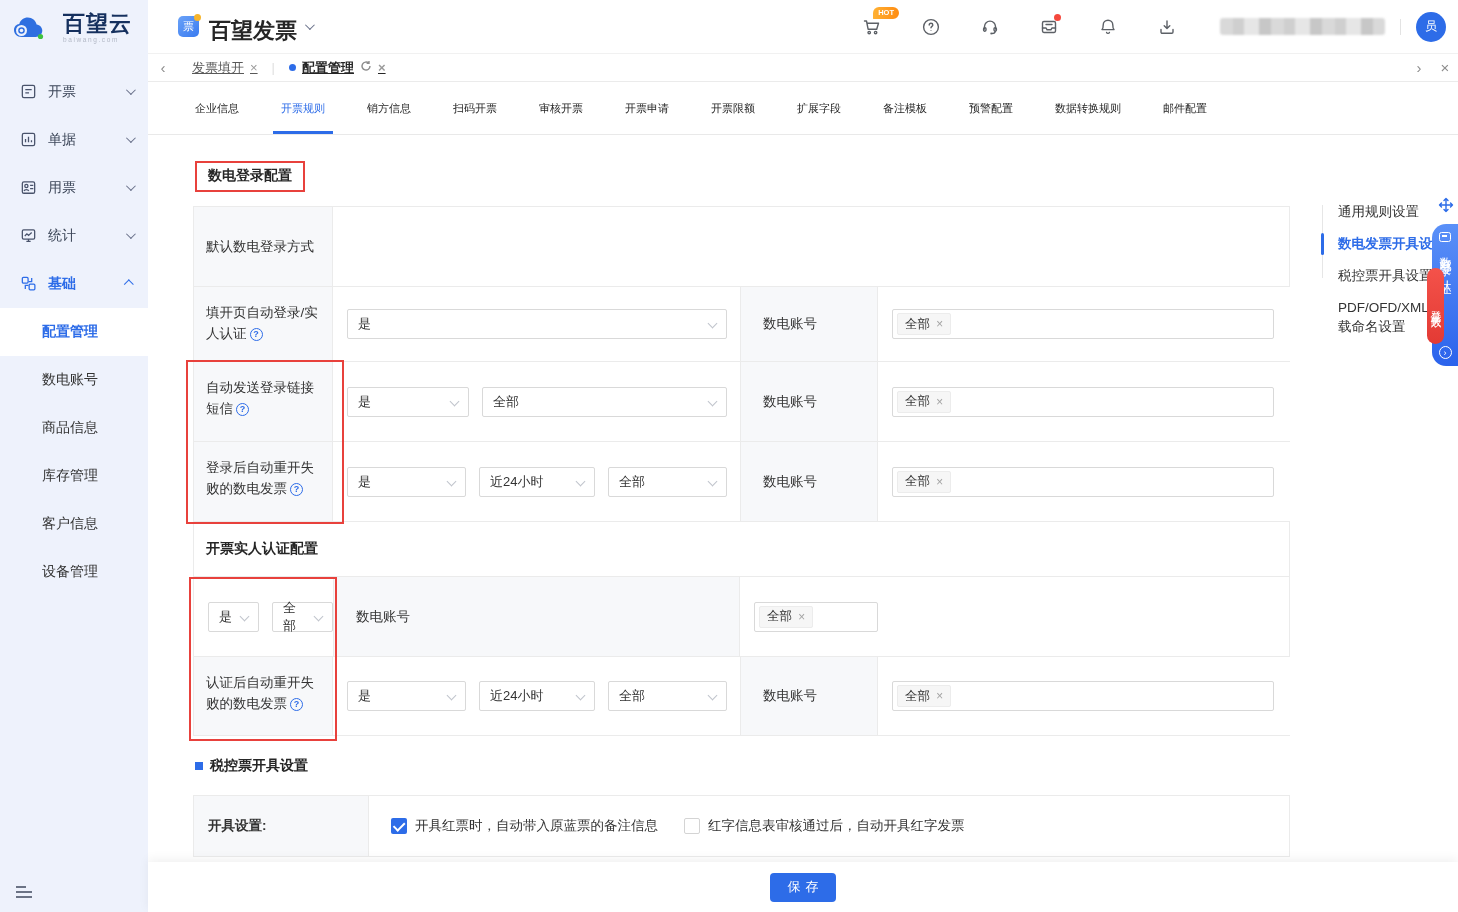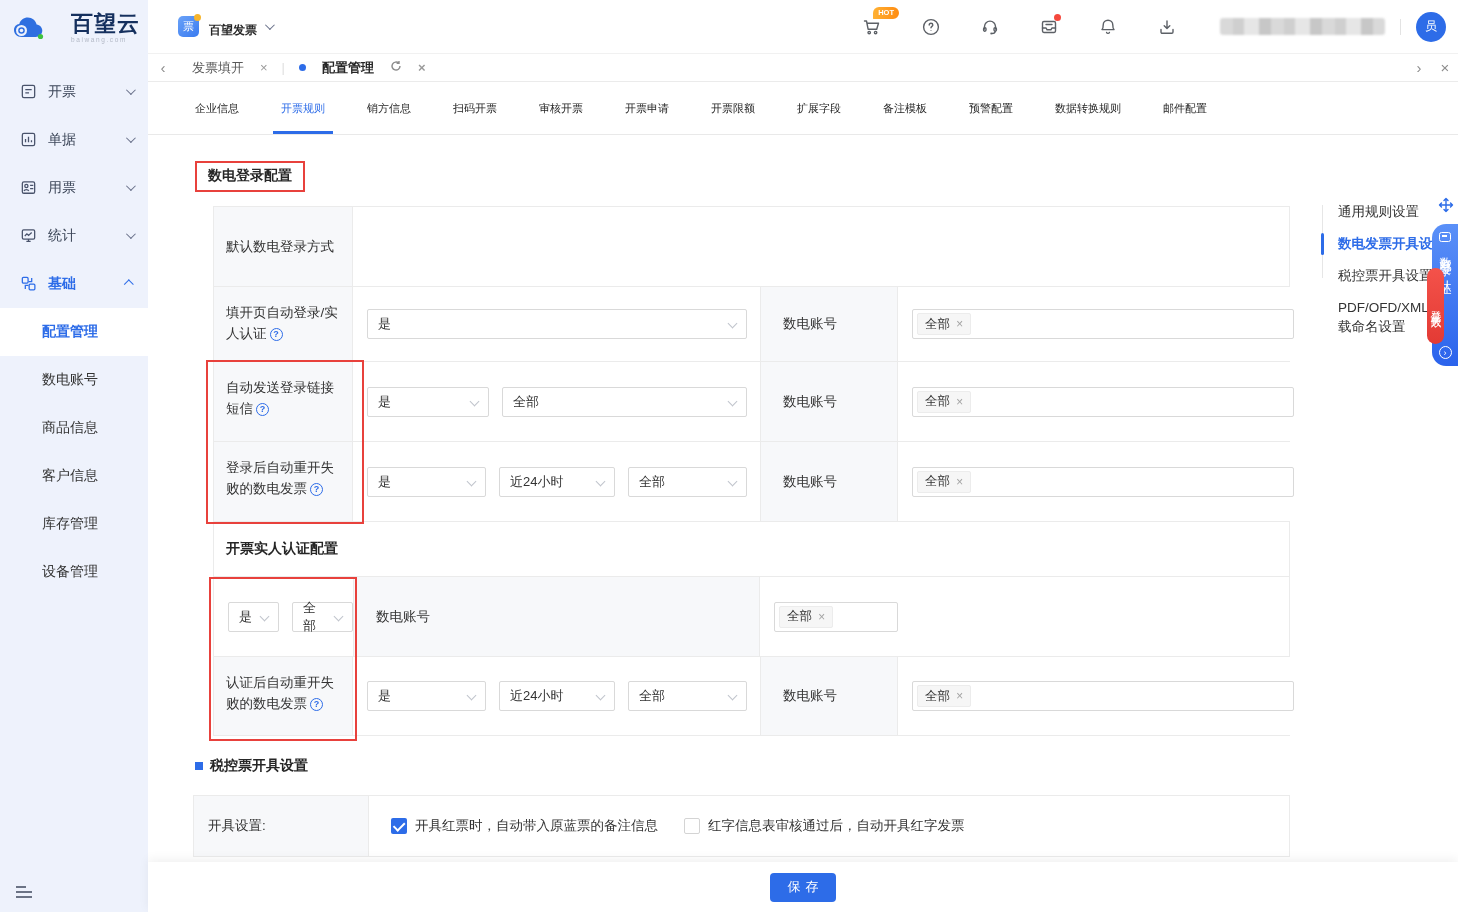--- a/index.html
+++ b/index.html
@@ -2,21 +2,21 @@
 <html><head>
 <meta charset="utf-8">
 <style>
   * { margin:0; padding:0; box-sizing:border-box; }
   html,body { width:1458px; height:912px; }
   body { position:relative; background:#fff; overflow:hidden;
          font-family:"Liberation Sans","DejaVu Sans",sans-serif; color:#333; }
 
   
   .sidebar { position:absolute; left:0; top:0; width:148px; height:912px; background:#eef2fc; z-index:3; }
-  .logo-row { display:flex; align-items:center; gap:23px; padding:13px 0 0 12px; }
+  .logo-row { display:flex; align-items:center; gap:15px; padding:13px 0 0 12px; }
   .logo-txt { display:flex; flex-direction:column; line-height:1; }
   .logo-name { font-size:22px; font-weight:700; color:#15305e; letter-spacing:1px; }
   .logo-sub { font-size:6.5px; color:#b3b9c6; letter-spacing:1.6px; margin-top:2px; }
   .menu { margin-top:24px;text-align:right; }
   .mitem { height:48px; display:flex; align-items:center; gap:11px; padding:0 15px 0 20px;
            font-size:14px; color:#3c4658; cursor:pointer; }
   .mitem svg { flex:0 0 auto; }
   .mitem .chev { margin-left:auto; }
   .mitem.active { color:#2d6ce8; font-weight:700; }
   .chev { width:7px; height:7px; border-right:1.6px solid #69718a; border-bottom:1.6px solid #69718a;
@@ -30,62 +30,62 @@
   .collapse i:first-child { width:10px; } .collapse i:nth-child(2){width:16px;} .collapse i:nth-child(3){width:16px;}
 
   
   .header { position:absolute; left:148px; top:0; width:1310px; height:54px; background:#fff;
             display:flex; align-items:center; border-bottom:1px solid #f1f1f1; padding:0 12px 0 30px; }
   .appicon { position:relative; width:21px; height:21px; border-radius:5px;
              background:linear-gradient(140deg,#6aa2f8,#3a7bf0); color:#fff; font-size:11px;
              display:flex; align-items:center; justify-content:center; }
   .appicon::after { content:""; position:absolute; right:-2px; top:-2px; width:7px; height:7px;
                     border-radius:50%; background:#f7b52c; }
-  .appname { font-size:12px; font-weight:700; color:#262626; margin:8px 8px 0 10px; }
+  .appname { font-size:22px; font-weight:700; color:#262626; margin:8px 8px 0 10px; }
   .hdr-right { margin-left:auto; display:flex; align-items:center; }
   .hicon { position:relative; width:22px; height:22px; margin-left:37px; cursor:pointer; display:flex; align-items:center; justify-content:center; }
   .hicon svg { stroke:#5c6066; fill:none; stroke-width:1.4; stroke-linecap:round; stroke-linejoin:round; }
   .hot { position:absolute; right:-16px; top:-9px; background:linear-gradient(90deg,#ffb133,#ff8c12);
          color:#fff; font-size:7.5px; font-weight:700; padding:1.5px 5px; border-radius:7px 7px 7px 1px; }
   .maildot { position:absolute; right:-1px; top:-2px; width:7px; height:7px; border-radius:50%; background:#f5483d; }
   .blurname { width:165px; height:17px; margin-left:42px; border-radius:3px;
               background:
                repeating-linear-gradient(90deg,#d9d9d9 0 13px,#cfcfcf 13px 24px,#e6e6e6 24px 39px,#c7c7c7 39px 51px),
                linear-gradient(#ddd,#ddd);
               filter:blur(1.3px); }
   .hdr-divider { width:1px; height:16px; background:#e3e3e3; margin:0 15px; }
   .avatar { width:30px; height:30px; border-radius:50%; background:#2d6ce8; color:#fff; font-size:12px;
             display:flex; align-items:center; justify-content:center; cursor:pointer; }
 
   
   .tabstrip { position:absolute; left:148px; top:54px; width:1310px; height:28px; background:#fff;
               border-bottom:1px solid #ebebeb; display:flex; align-items:center; font-size:13px; }
   .ts-btn { width:30px; text-align:center; color:#8c8c8c; font-size:15px; cursor:pointer; flex:0 0 auto; }
-  .ts-tab { display:flex; align-items:center; gap:16px; padding:0 14px; color:#595959; cursor:pointer; height:100%; }
+  .ts-tab { display:flex; align-items:center; gap:6px; padding:0 14px; color:#595959; cursor:pointer; height:100%;text-decoration:underline; }
   .ts-x { color:#9a9a9a; font-size:13px; }
   .ts-sep { color:#e0e0e0; }
   .ts-tab.active { color:#262626; font-weight:700; }
   .bluedot { width:7px; height:7px; border-radius:50%; background:#2d6ce8; }
   .ts-refresh svg { stroke:#8c8c8c; fill:none; stroke-width:1.4; }
   .ts-right { margin-left:auto; display:flex; }
   .ts-right .ts-btn { width:26px; }
 
   
   .ctabs { position:absolute; left:148px; top:82px; width:1310px; height:53px; background:#fff;
            border-bottom:1px solid #e9e9e9; display:flex; align-items:stretch; padding-left:44px; gap:36px; }
   .ctab { position:relative; display:flex; align-items:center; font-size:11px; color:#262626; cursor:pointer; padding:0 3px; }
   .ctab.active { color:#2d6ce8; }
   .ctab.active::after { content:""; position:absolute; left:-5px; right:-5px; bottom:0; height:3px; background:#2d6ce8; }
 
   
   .main { position:absolute; left:148px; top:135px; width:1310px; height:727px; background:#fff; }
   .form-wrap { position:absolute; left:45px; top:0; width:1097px; }
   .sec-title-red { display:inline-block; margin:26px 0 0 2px; border:2px solid #e8413c;
                    padding:4px 11px 5px; font-size:14px; font-weight:700; color:#262626; }
-  .ftable { position:relative; margin-top:14px; border:1px solid #ebebeb; border-bottom:none;margin-left:20px; }
+  .ftable { position:relative; margin-top:14px; border:1px solid #ebebeb; border-bottom:none; }
   .frow { display:grid; grid-template-columns:139px 407px 138px 412px; border-bottom:1px solid #ebebeb; }
   .frow.span { grid-template-columns:139px 957px; }
   .cell-label { background:#f7f8fa; border-right:1px solid #ebebeb; padding:15px 12px 0 12px;
                 font-size:13.5px; line-height:21px; color:#333; }
   .cell-ctrl { display:flex; align-items:center; gap:13px; padding-left:14px; background:#fff; }
   .cell-acct { background:#f7f8fa; border-left:1px solid #ebebeb; border-right:1px solid #ebebeb;
                display:flex; align-items:center; padding-left:22px; font-size:13.5px; color:#333; }
   .cell-input { display:flex; align-items:center; padding-left:14px; background:#fff; }
   .secband { height:55px; display:flex; align-items:center; padding-left:12px;
              font-size:14px; font-weight:700; color:#262626; border-bottom:1px solid #ebebeb; }
@@ -105,21 +105,21 @@
   .hl-box { position:absolute; border:2px solid #e8413c; pointer-events:none; z-index:5; }
   .hl-b { left:-8px; top:153px; width:158px; height:164px; }
   .hl-c { left:-5px; top:370px; width:148px; height:164px; }
 
   .sec3 { display:flex; align-items:center; gap:7px; margin:21px 0 0 2px; }
   .bullet { width:8px; height:8px; background:#2d6ce8; }
   .sec3 span { font-size:14px; font-weight:700; color:#262626; }
   .issue-table { margin-top:20px; border:1px solid #ebebeb; }
   .irow { display:grid; grid-template-columns:175px 921px; height:60px; }
   .icell-label { background:#f7f8fa; border-right:1px solid #ebebeb; display:flex; align-items:center;
-                 padding-left:14px; font-size:13.5px; font-weight:400; color:#333; }
+                 padding-left:14px; font-size:13.5px; font-weight:700; color:#333; }
   .icell-opts { display:flex; align-items:center; gap:8px; padding-left:22px; font-size:13.5px; color:#333; }
   .cb { width:16px; height:16px; border-radius:2px; flex:0 0 auto; cursor:pointer; }
   .cb.on { background:#2d6ce8; display:flex; align-items:center; justify-content:center; }
   .cb.on::after { content:""; width:9px; height:5px; border-left:2px solid #fff; border-bottom:2px solid #fff;
                   transform:rotate(-45deg) translate(0.5px,-1px); }
   .cb.off { background:#fff; border:1px solid #d4d4d4; }
   .opt2 { margin-left:18px; }
 
   
   .anchor { position:absolute; left:1322px; top:202px; z-index:4; }
@@ -215,24 +215,24 @@
     <div class="subitem active">
       <span>配置管理</span>
     </div>
     <div class="subitem">
       <span>数电账号</span>
     </div>
     <div class="subitem">
       <span>商品信息</span>
     </div>
     <div class="subitem">
+      <span>库存管理</span>
+    </div>
+    <div class="subitem">
       <span>客户信息</span>
-    </div>
-    <div class="subitem">
-      <span>库存管理</span>
     </div>
     <div class="subitem">
       <span>设备管理</span>
     </div>
   </div>
 
   <div class="collapse">
       <i></i>
       <i></i>
       <i></i>

